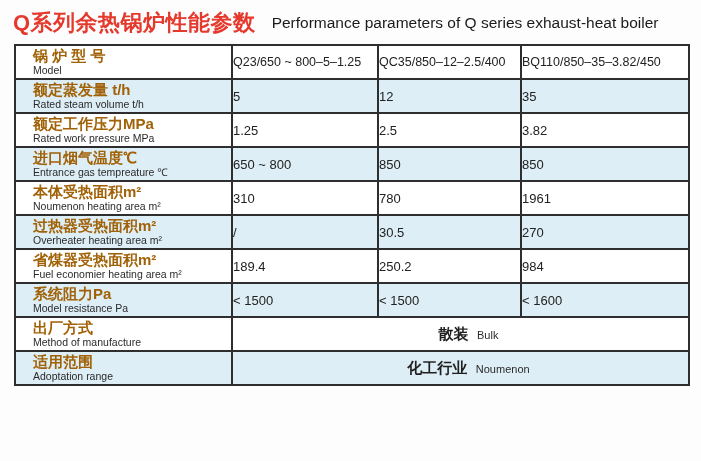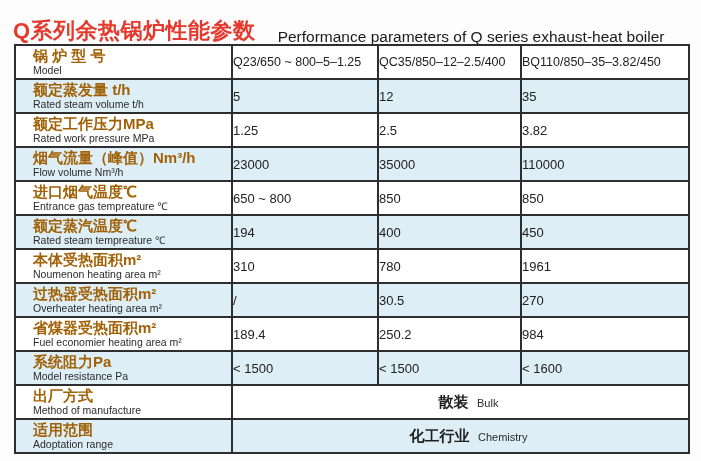--- a/index.html
+++ b/index.html
@@ -5,22 +5,22 @@
   * { margin: 0; padding: 0; box-sizing: border-box; }
   html, body {
     width: 701px; height: 461px;
     background: #fdfdfd;
     font-family: "Liberation Sans", sans-serif;
     overflow: hidden;
   }
   .page { position: relative; width: 701px; height: 461px; }
 
   .titlebar {
-    position: absolute; left: 13px; top: 16px; right: 8px;
-    display: flex; align-items: flex-end; gap: 22px;
+    position: absolute; left: 13px; top: 8px; right: 8px;
+    display: flex; align-items: center; gap: 16px;
     white-space: nowrap;
   }
   .title-zh {
     color: #e5392d;
     font-size: 22px;
     font-weight: bold;
     letter-spacing: 0.5px;
   }
   .title-en {
     color: #1a1a1a;
@@ -115,49 +115,31 @@
     <tr>
       <td class="label">
         <div class="zh">额定工作压力MPa</div>
         <div class="en">Rated work pressure MPa</div>
       </td>
       <td class="val">1.25</td>
       <td class="val">2.5</td>
       <td class="val">3.82</td>
     </tr>
 
-    <tr>
-      <td class="label">
-        <div class="zh">烟气流量（峰值）Nm³/h</div>
-        <div class="en">Flow volume  Nm³/h</div>
-      </td>
-      <td class="val">23000</td>
-      <td class="val">35000</td>
-      <td class="val">110000</td>
-    </tr>
 
     <tr>
       <td class="label">
         <div class="zh">进口烟气温度℃</div>
         <div class="en">Entrance gas tempreature  ℃</div>
       </td>
       <td class="val">650 ~ 800</td>
       <td class="val">850</td>
       <td class="val">850</td>
     </tr>
 
-    <tr>
-      <td class="label">
-        <div class="zh">额定蒸汽温度℃</div>
-        <div class="en">Rated steam tempreature  ℃</div>
-      </td>
-      <td class="val">194</td>
-      <td class="val">400</td>
-      <td class="val">450</td>
-    </tr>
 
     <tr>
       <td class="label">
         <div class="zh">本体受热面积m²</div>
         <div class="en">Noumenon heating area  m²</div>
       </td>
       <td class="val">310</td>
       <td class="val">780</td>
       <td class="val">1961</td>
     </tr>
@@ -203,19 +185,19 @@
       </td>
     </tr>
 
     <tr>
       <td class="label">
         <div class="zh">适用范围</div>
         <div class="en">Adoptation range</div>
       </td>
       <td class="span-val" colspan="3">
         <span class="span-zh">化工行业</span>
-        <span class="span-en">Chemistry</span>
+        <span class="span-en">Noumenon</span>
       </td>
     </tr>
 
   </tbody>
     </table>
 </div>
 
 </body></html>

